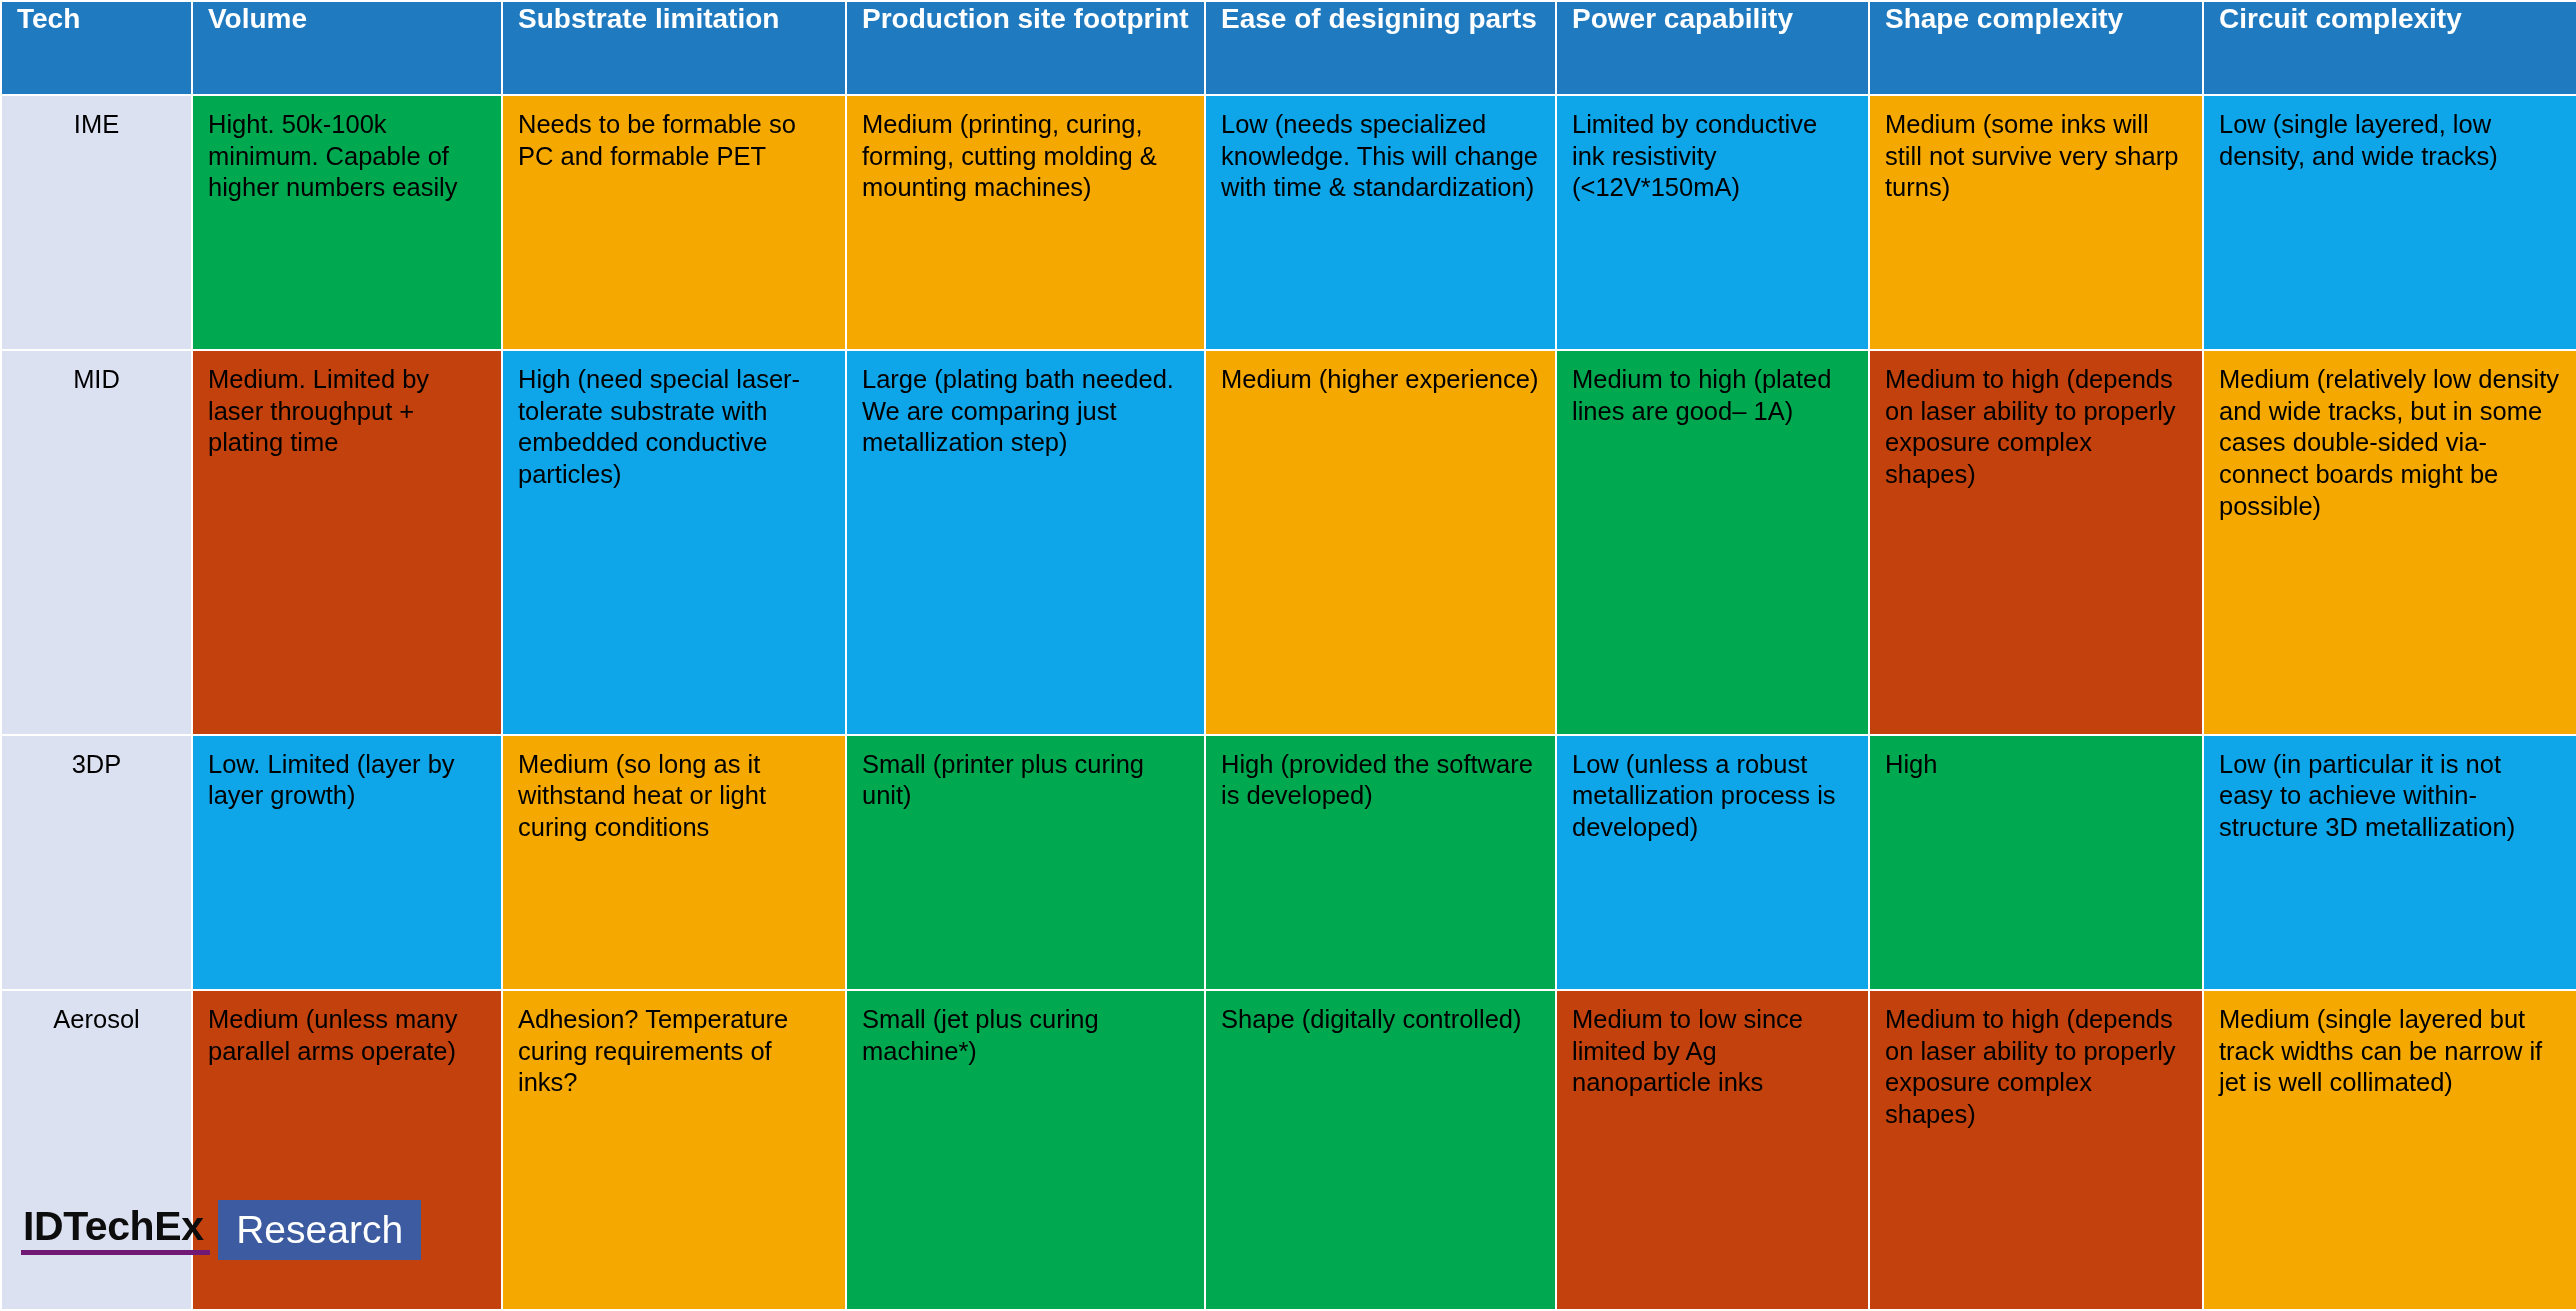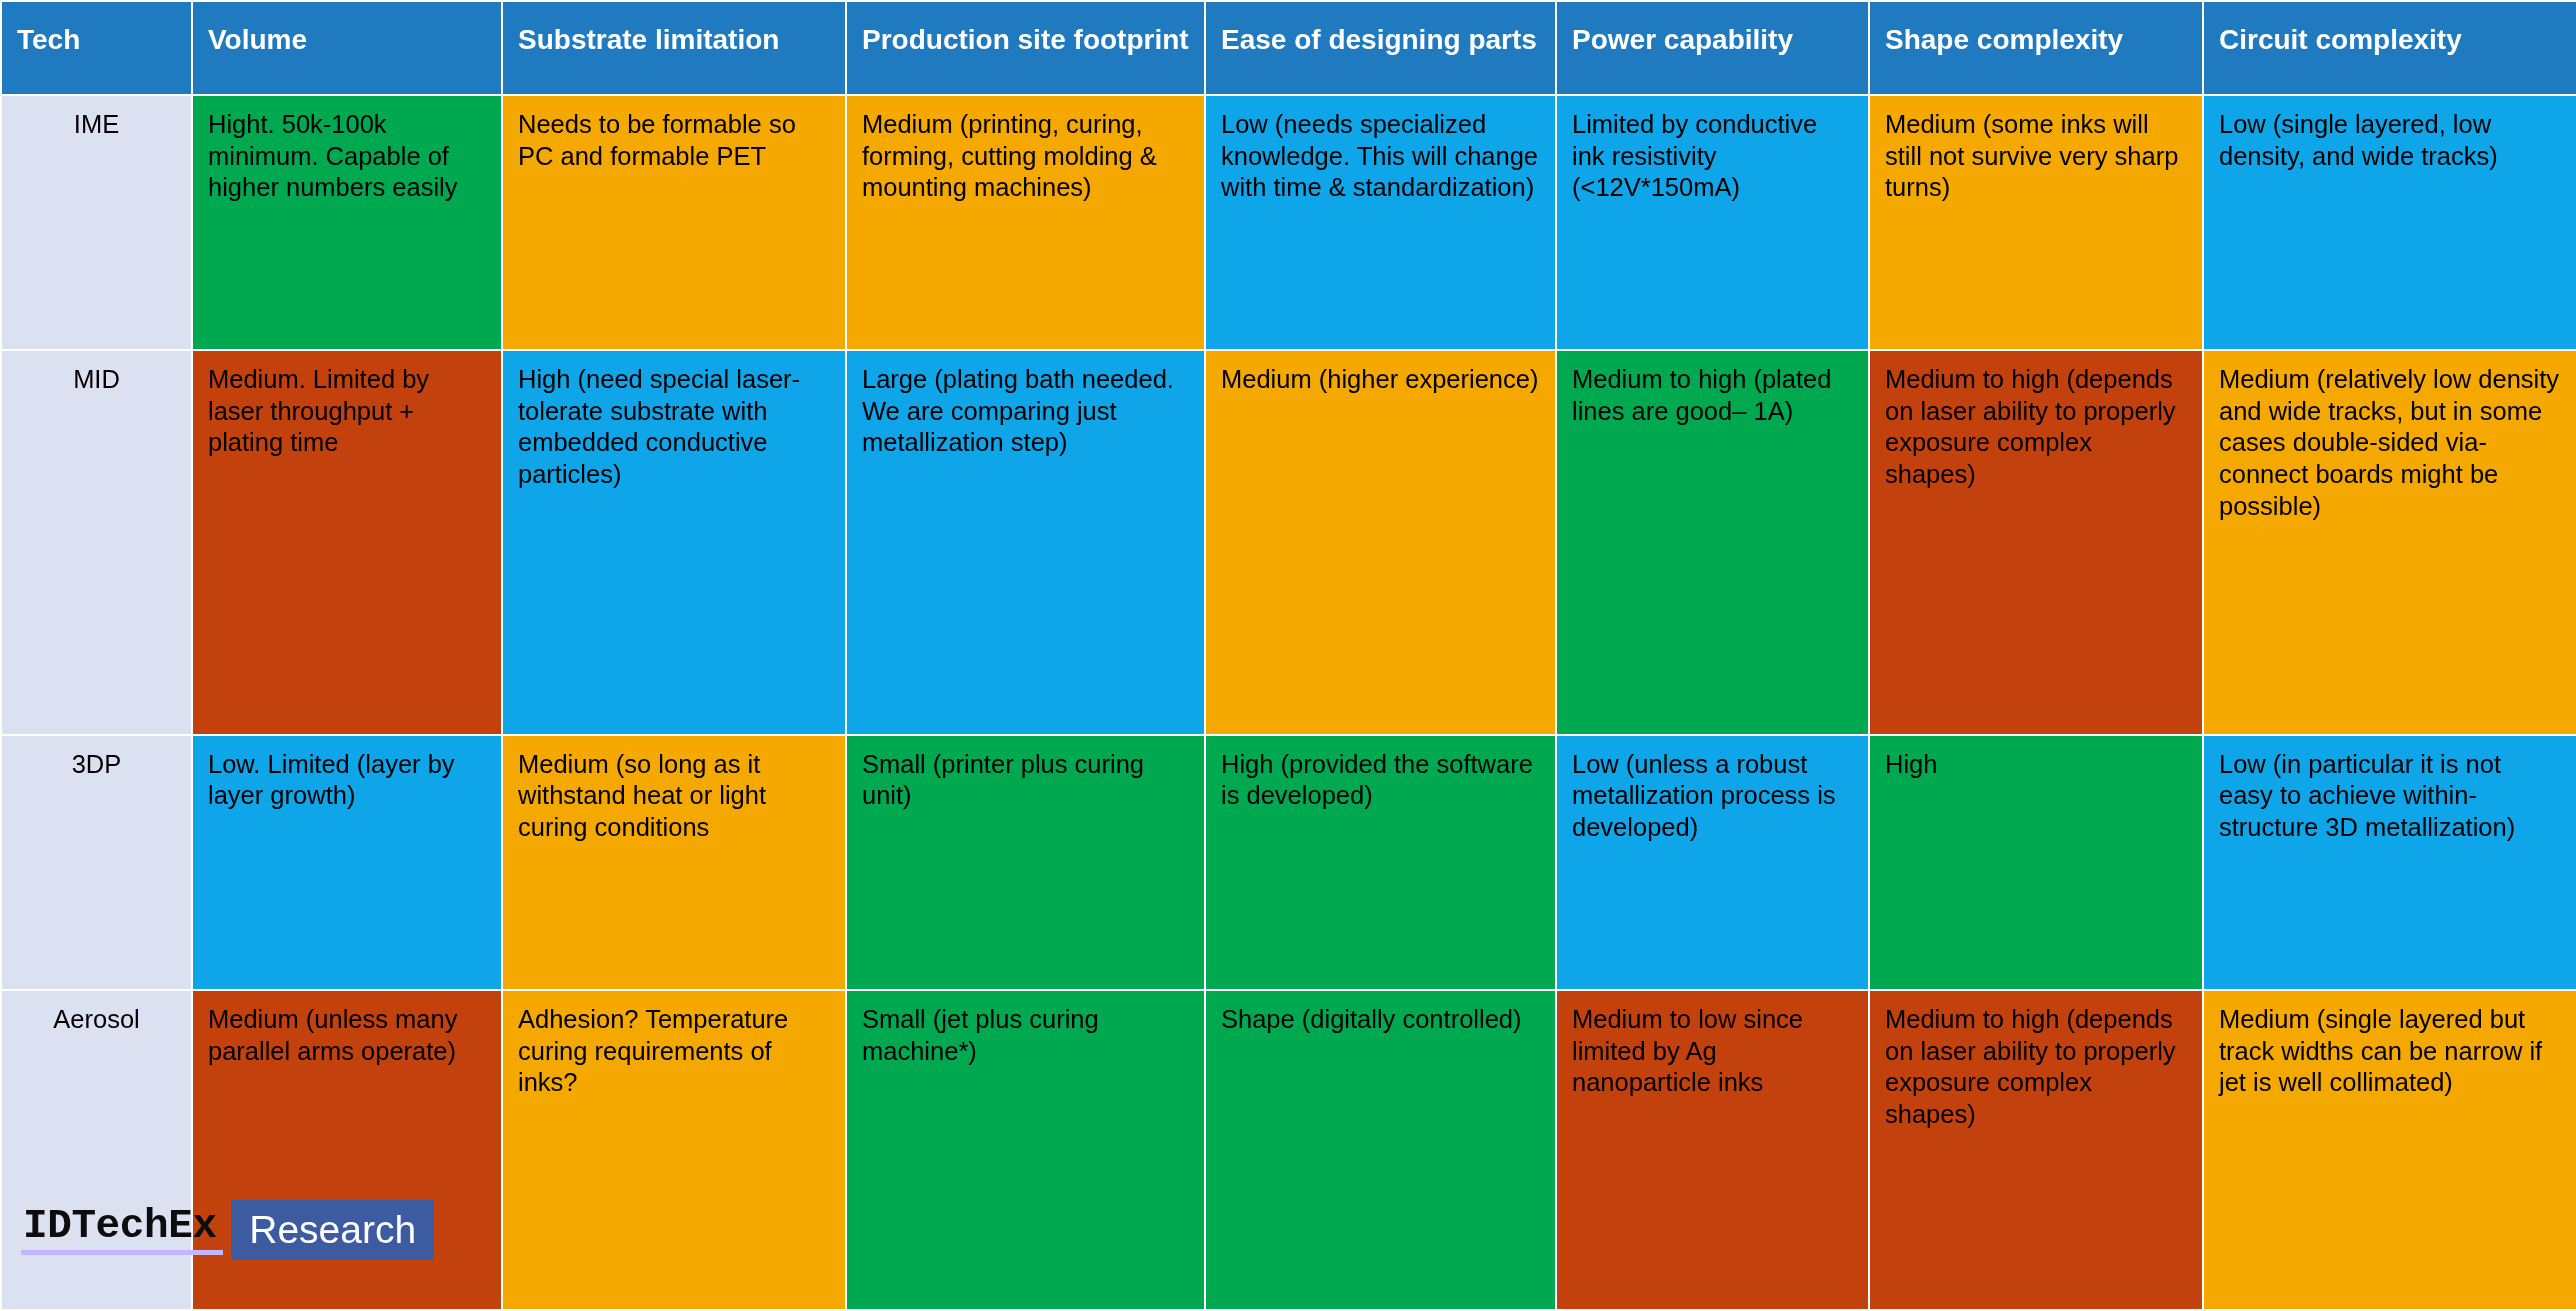--- a/index.html
+++ b/index.html
@@ -29,21 +29,21 @@
   table.comparison col.c-6       { width: 334px; }
   table.comparison col.c-7       { width: 374px; }
 
   thead th {
     background: #1f7ac0;
     color: #ffffff;
     font-size: 28px;
     font-weight: bold;
     text-align: left;
     vertical-align: top;
-    padding: 21px 15px 15px 15px;
+    padding: 0 15px 15px 15px;
     border: 2.5px solid #ffffff;
     line-height: 1.18;
     height: 94px;
     box-sizing: border-box;
   }
   thead th.tech-head {
     background: #1f7ac0;
   }
   tbody td {
     border: 2.5px solid #ffffff;
@@ -68,27 +68,27 @@
   
   .logo-wrap {
     position: absolute;
     left: 21.4px;
     bottom: 51px;
     display: flex;
     align-items: center;
     z-index: 5;
   }
   .logo-idtechex {
-    font-family: Liberation Mono, monospace;
+    font-family: Liberation Sans, sans-serif;
     font-weight: bold;
     font-size: 41px;
     color: #0d0d0d;
     letter-spacing: -0.4px;
     padding: 1.6px 6.6px 3.3px 1.6px;
-    border-bottom: 5px solid #c4b5fd;
+    border-bottom: 5px solid #701a75;
     line-height: 1;
   }
   .logo-research {
     background: #3c5ba0;
     color: #ffffff;
     font-size: 39px;
     font-weight: normal;
     padding: 10px 18px 11.5px 18px;
     margin-left: 8px;
     line-height: 1;

